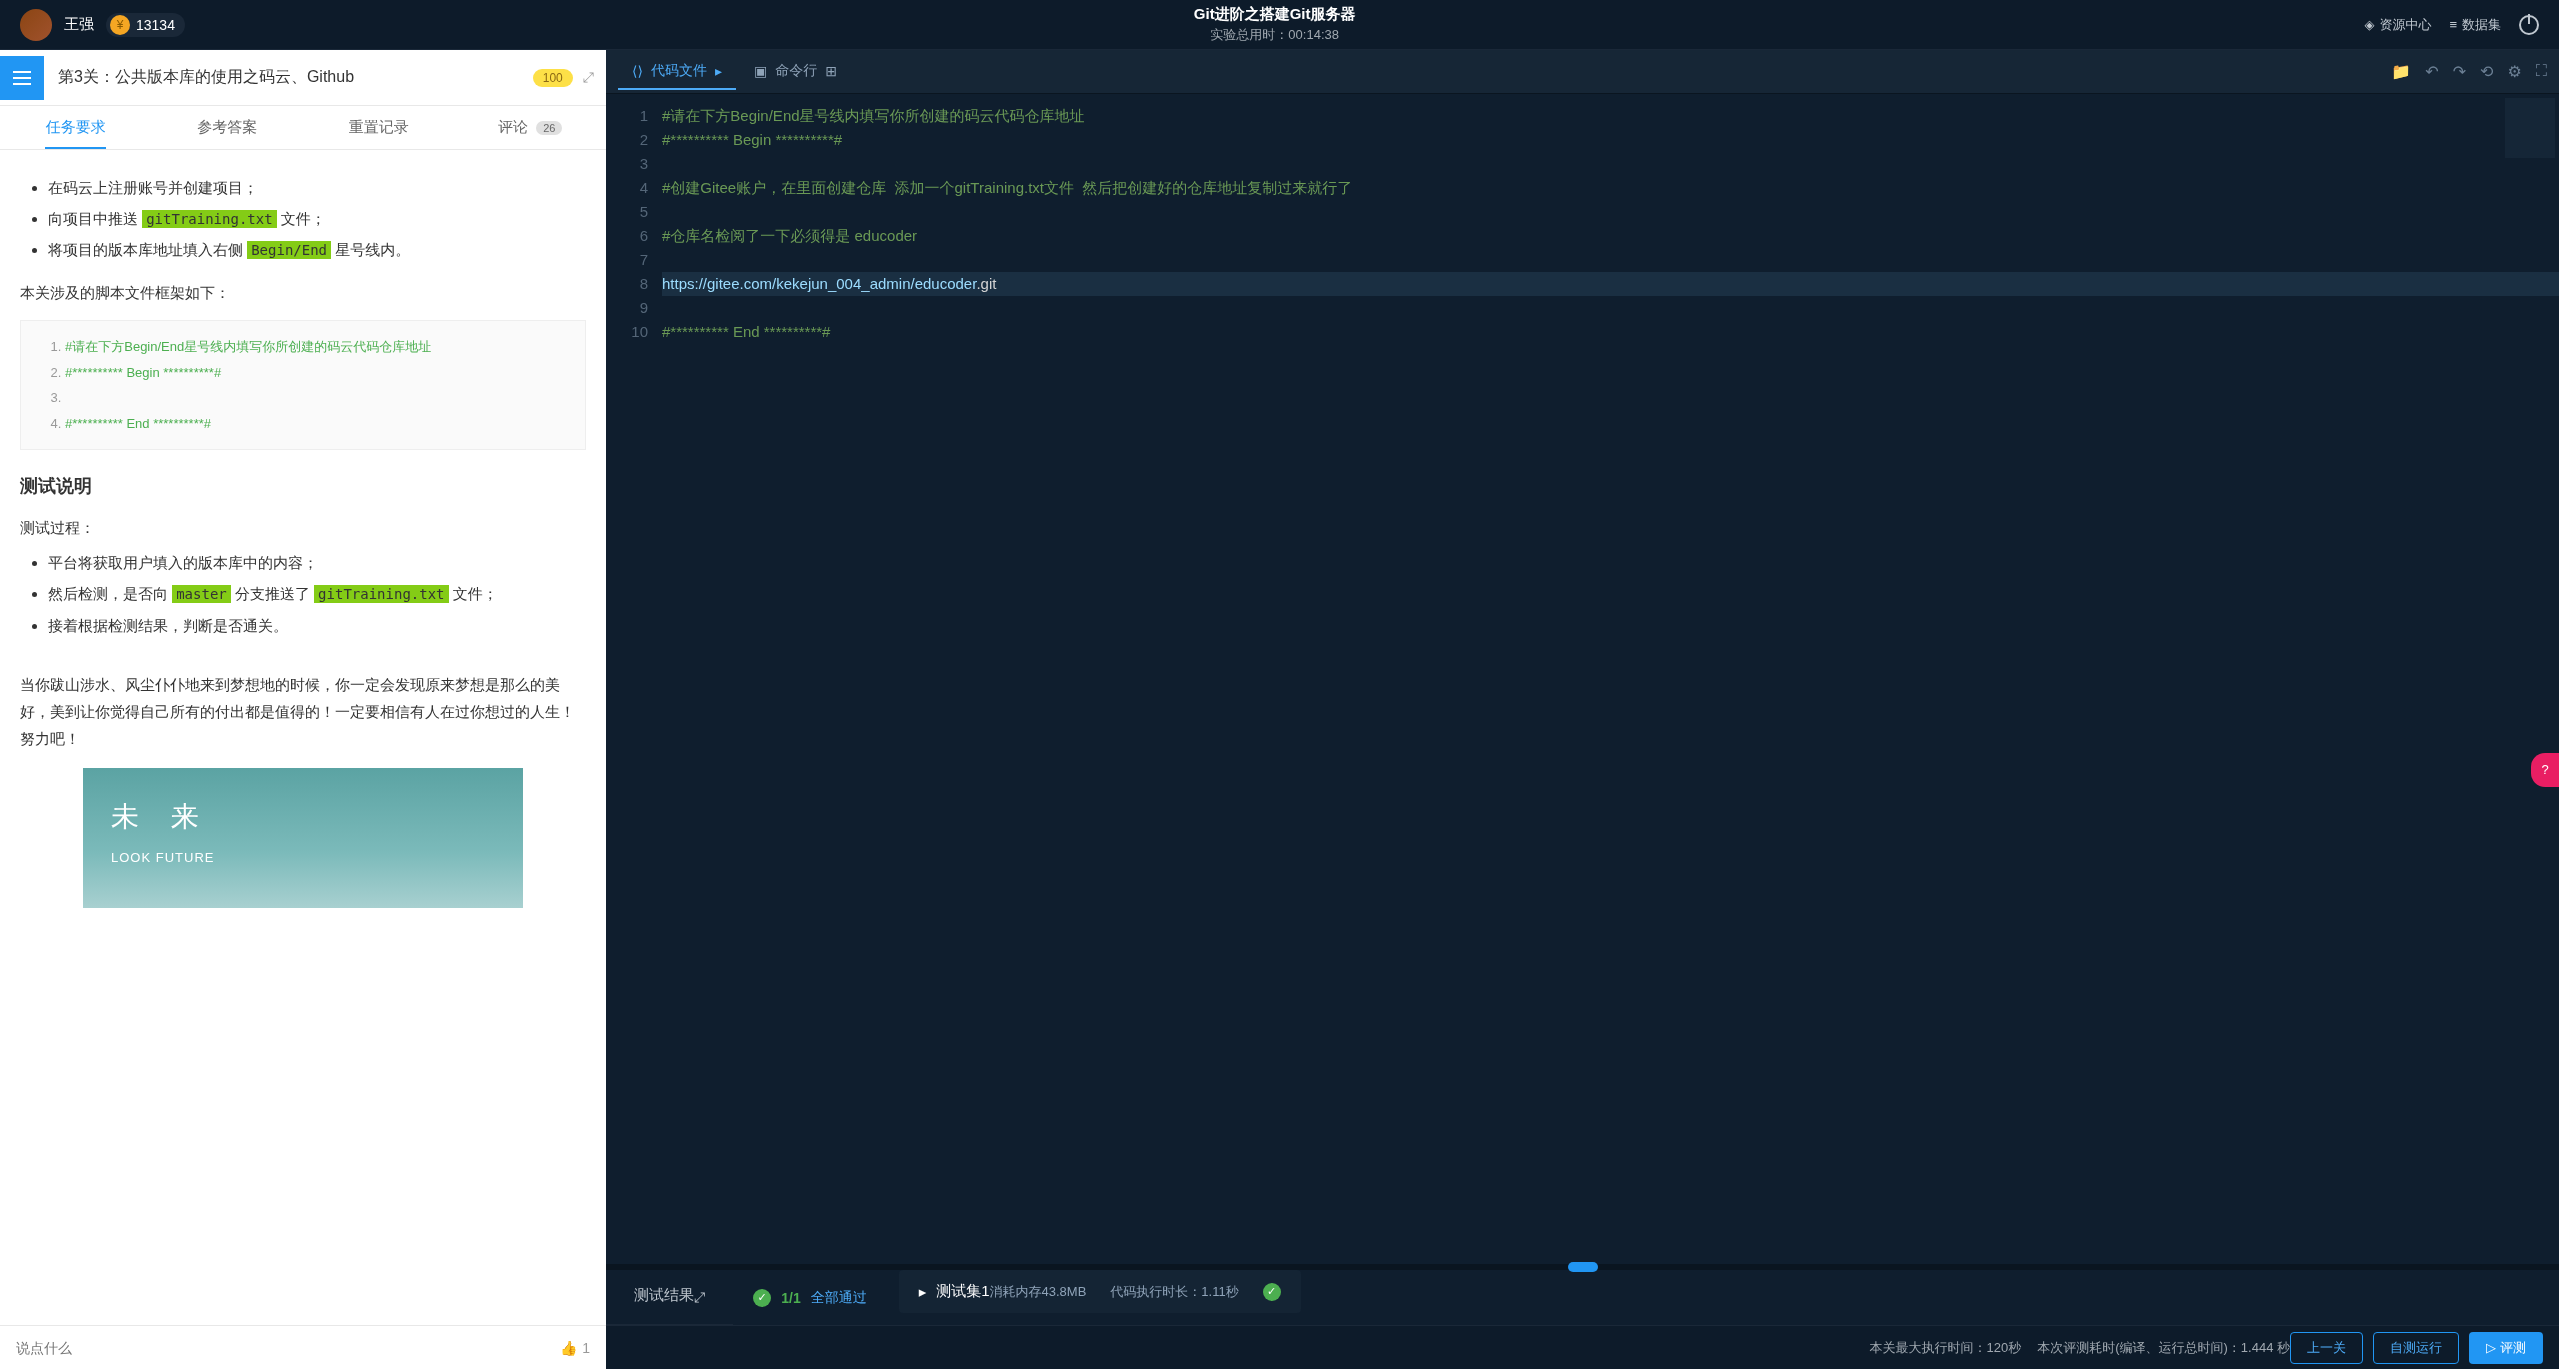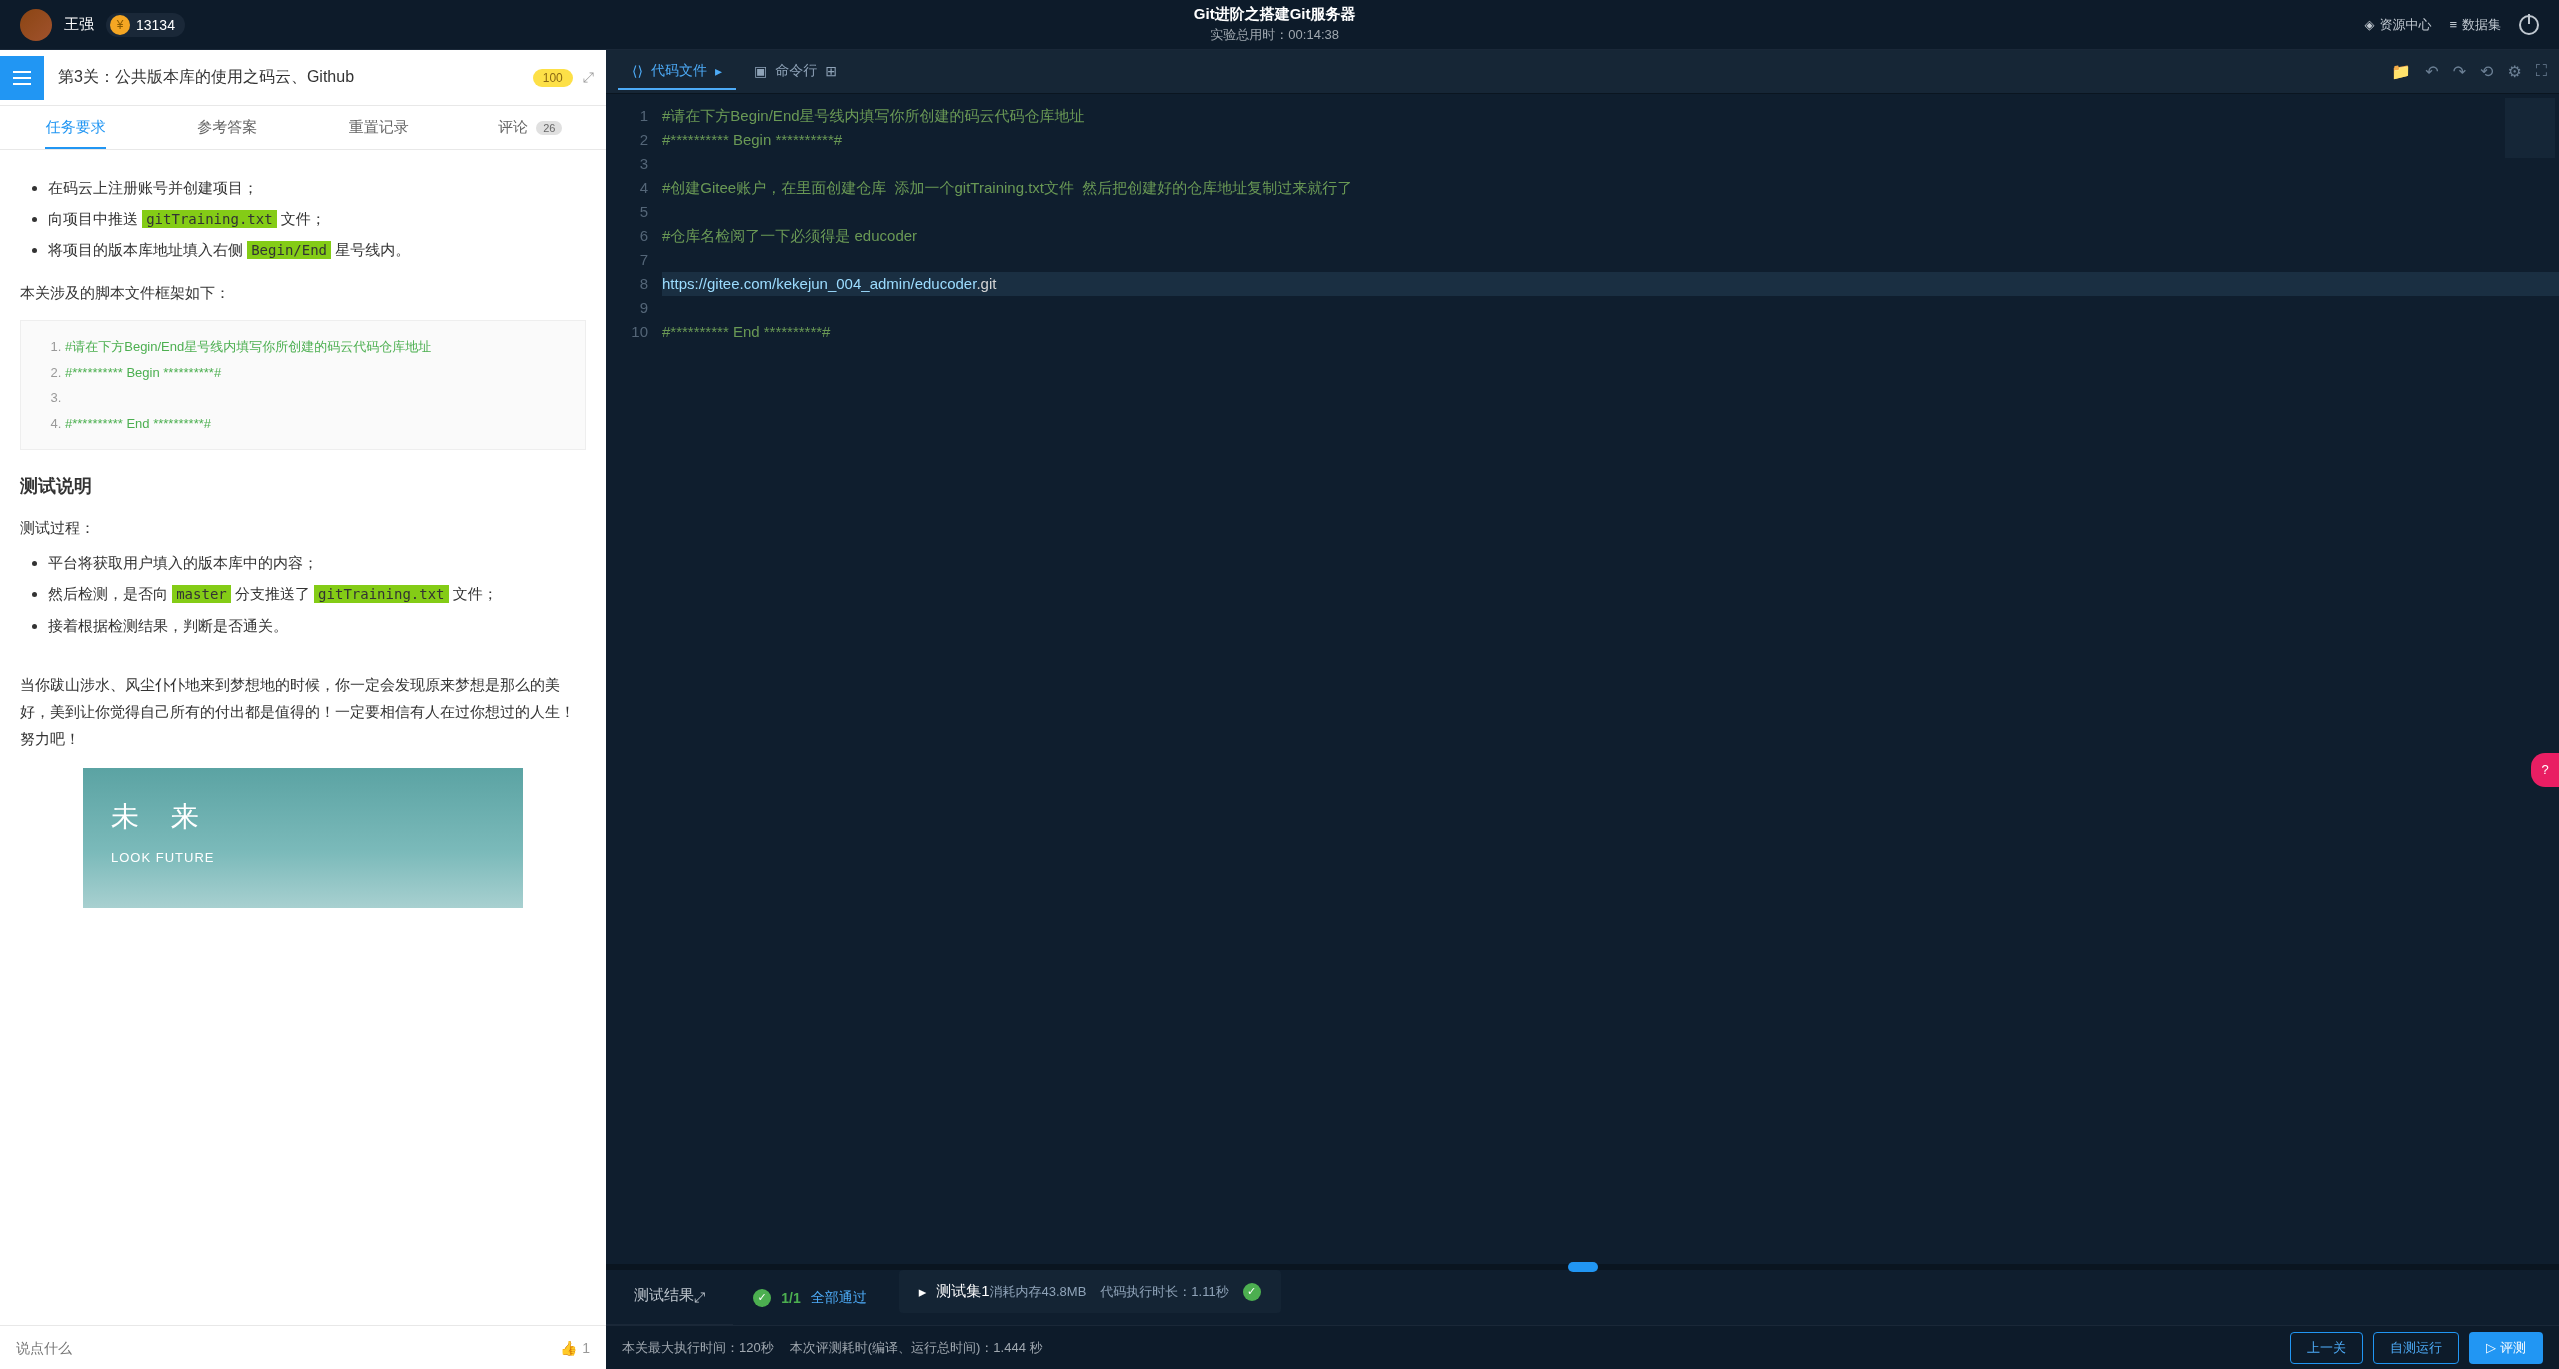--- a/index.html
+++ b/index.html
@@ -72,22 +72,22 @@
 .results{background:#0f1e2e;display:flex;}
 .results-header{display:flex;align-items:center;justify-content:space-between;padding:10px 28px;font-size:15px;color:#c0c8d0;border-bottom:1px solid #1a2838}
 .results-title{padding-bottom:4px}
 .results-expand{cursor:pointer;font-size:14px}
 .results-summary{display:flex;align-items:center;gap:10px;padding:10px 20px;font-size:14px}
 .check-circle{width:18px;height:18px;border-radius:50%;background:#4caf50;display:flex;align-items:center;justify-content:center;color:#fff;font-size:11px}
 .summary-count{color:#4caf50;font-weight:600}
 .summary-text{color:#4dabf7}
 .test-row{display:flex;align-items:center;justify-content:space-between;padding:12px 20px;background:#142434;margin:0 12px 12px;border-radius:4px}
 .test-left{display:flex;align-items:center;gap:10px;font-size:15px;color:#fff}
-.test-right{display:flex;align-items:center;gap:14px;font-size:13px;color:#8fa3b8}
-.bottom-bar{height:44px;background:#0d1b2a;border-top:1px solid #1a2838;display:flex;align-items:center;justify-content:space-between;padding:0 16px;font-size:13px;color:#a0a8b0}
+.test-right{display:flex;align-items:center;gap:24px;font-size:13px;color:#8fa3b8}
+.bottom-bar{height:44px;background:#0d1b2a;border-top:1px solid #1a2838;display:flex;align-items:center;justify-content:flex-end;padding:0 16px;font-size:13px;color:#a0a8b0}
 .bottom-left{display:flex;gap:16px}
 .bottom-right{display:flex;gap:10px}
 .btn{padding:6px 16px;border-radius:4px;cursor:pointer;font-size:13px;border:1px solid transparent}
 .btn-outline{border-color:#2196f3;color:#4dabf7;background:transparent}
 .btn-primary{background:#2196f3;color:#fff;display:flex;align-items:center;gap:4px}
 .side-fab{position:fixed;right:0;top:55%;width:28px;height:34px;background:#e91e63;border-radius:14px 0 0 14px;display:flex;align-items:center;justify-content:center;font-size:13px;color:#fff;cursor:pointer}
 </style>
 </head>
 <body>
 

